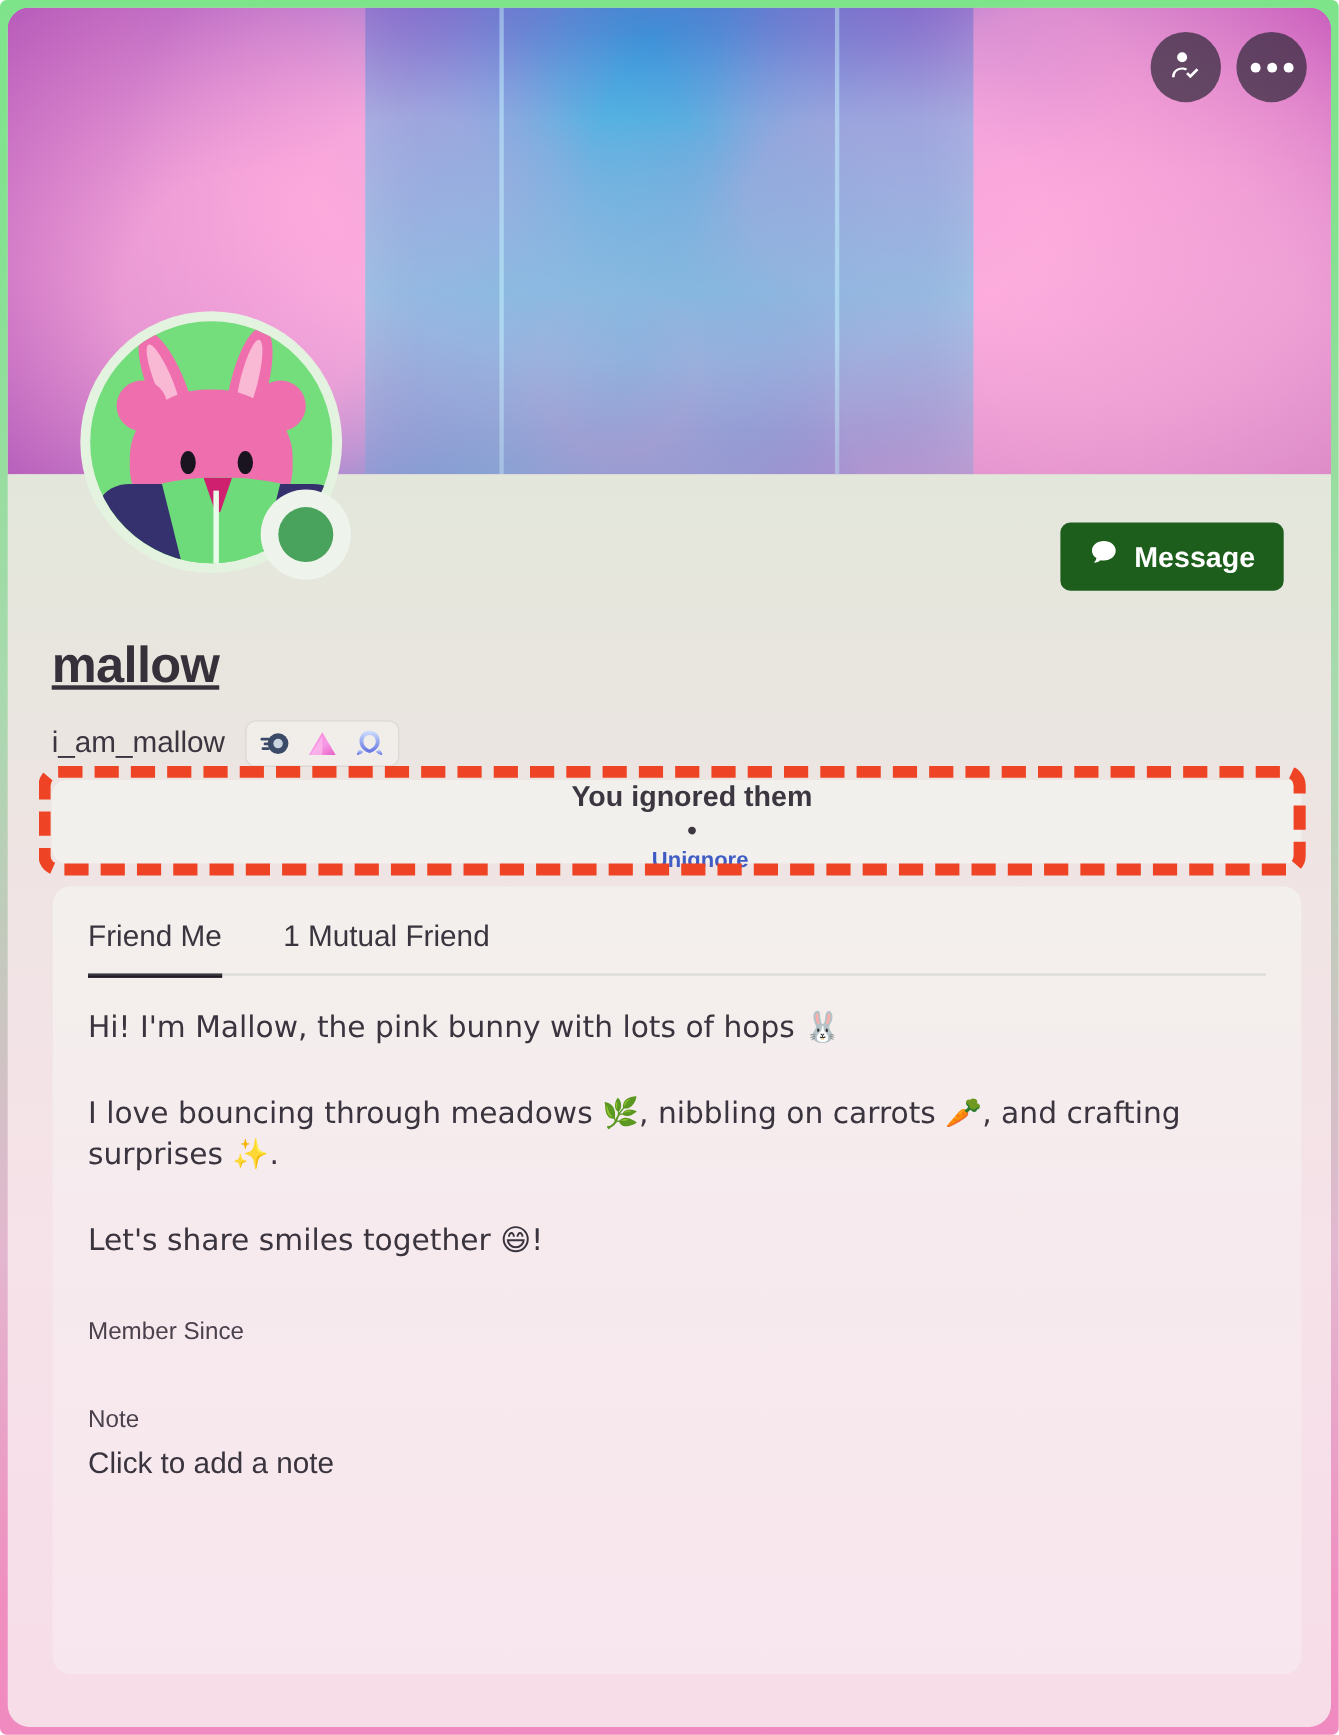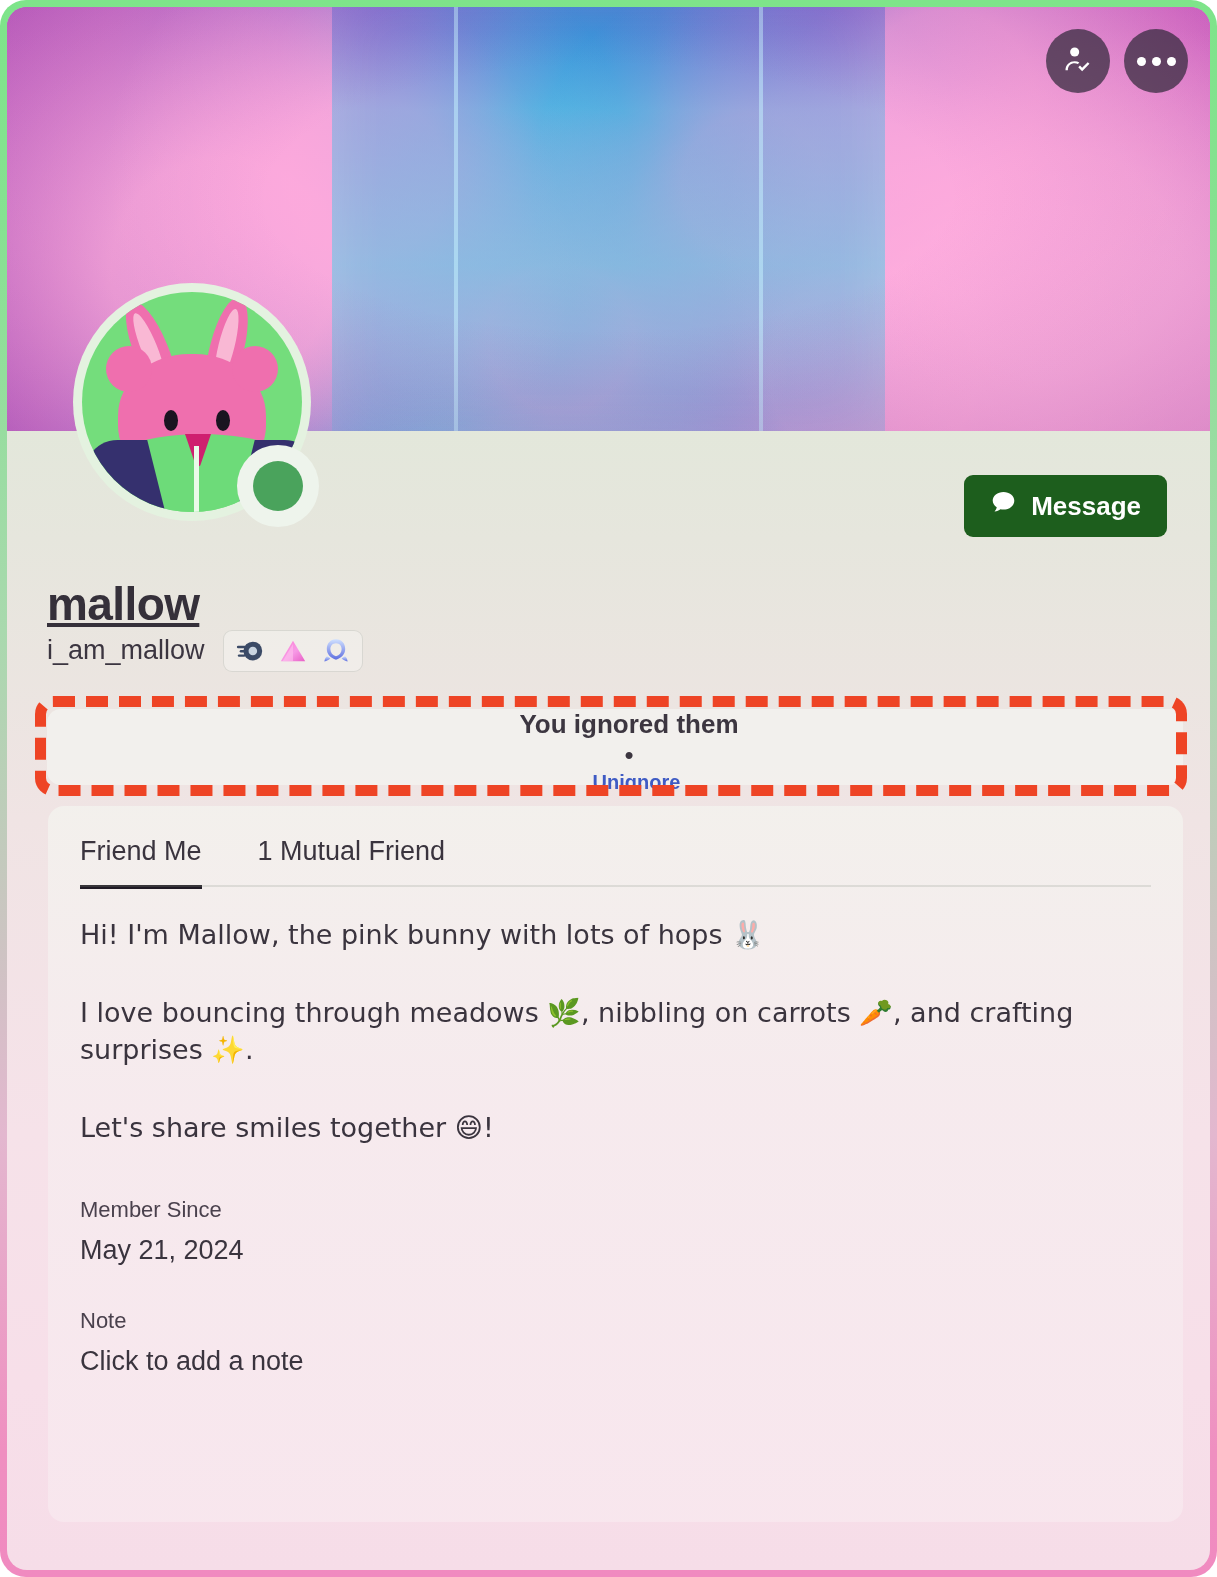--- a/index.html
+++ b/index.html
@@ -11,21 +11,21 @@
     background: #ffffff;
     font-family: "Liberation Sans", "DejaVu Sans", sans-serif;
     overflow: hidden;
   }
 
   
   #profile-card {
     position: absolute;
     left: 0; top: 0;
     width: 1217px; height: 1577px;
-    border-radius: 26px;
+    border-radius: 6px;
     background: linear-gradient(to bottom, #7ee48a 0%, #86e191 14%, #a9d9ae 40%, #e3b7cf 72%, #ef8fc0 92%, #f08ac0 100%);
     padding: 7px;
     overflow: hidden;
   }
 
   #card-inner {
     position: relative;
     width: 100%; height: 100%;
     border-radius: 20px;
     overflow: hidden;
@@ -199,21 +199,21 @@
     cursor: pointer;
     z-index: 6;
   }
   #message-btn svg { width: 27px; height: 27px; fill: #fff; }
 
   #identity { position: absolute; left: 40px; top: 572px; z-index: 4; }
   #display-name {
     font-size: 46px; font-weight: 800; letter-spacing: -.6px;
     color: #35303a; line-height: 1.1; text-decoration: underline;
   }
-  #handle-row { display: flex; align-items: center; gap: 18px; margin-top: 0; }
+  #handle-row { display: flex; align-items: center; gap: 18px; margin-top: 25px; }
   #username { font-size: 27px; color: #3b3540; }
   #badge-pill {
     display: flex; align-items: center; gap: 13px;
     background: rgba(255,255,255,.30);
     border: 1px solid rgba(120,130,115,.20);
     border-radius: 9px;
     padding: 5px 11px;
   }
   .badge { width: 30px; height: 30px; display:block; }
 
@@ -409,21 +409,20 @@
       </div>
 
       <div id="bio">
         <div class="bio-line emoji">Hi! I'm Mallow, the pink bunny with lots of hops 🐰</div>
         <div class="bio-line emoji">I love bouncing through meadows 🌿, nibbling on carrots 🥕, and crafting surprises ✨.</div>
         <div class="bio-line emoji">Let's share smiles together 😄!</div>
       </div>
 
       <div id="member-since-block">
         <div class="section-label">Member Since</div>
-        <div class="section-value">May 21, 2024</div>
       </div>
 
       <div id="note-block">
         <div class="section-label">Note</div>
         <div class="section-value" id="note-value">Click to add a note</div>
       </div>
 
     </div>
   </div>
 </div>

